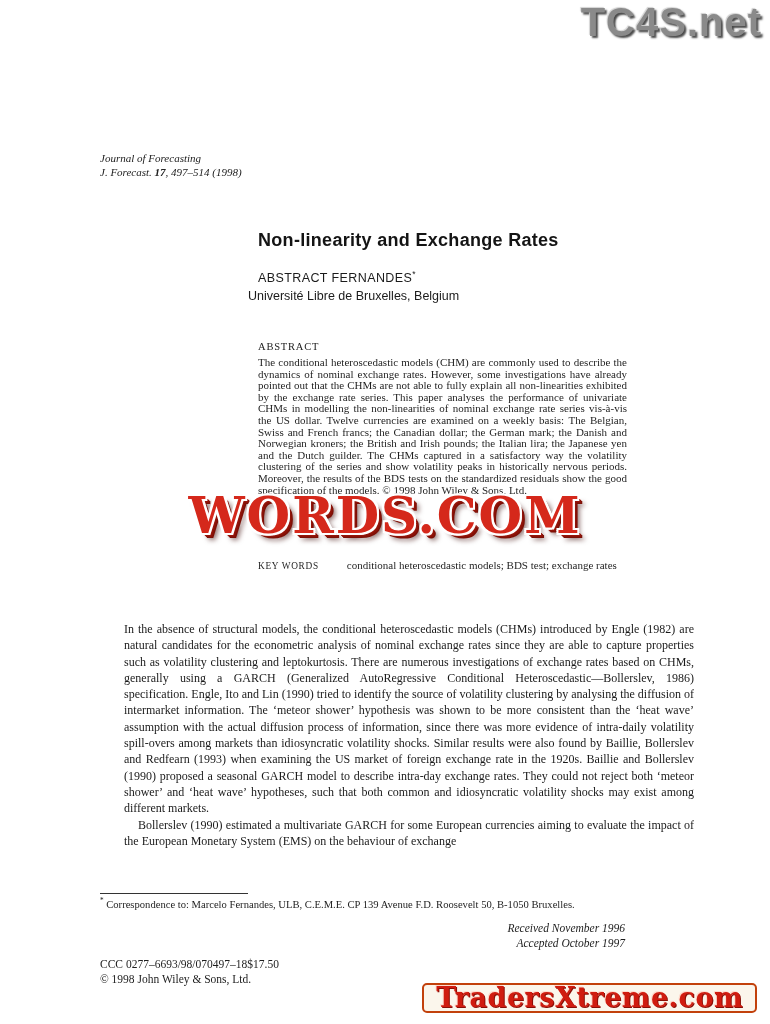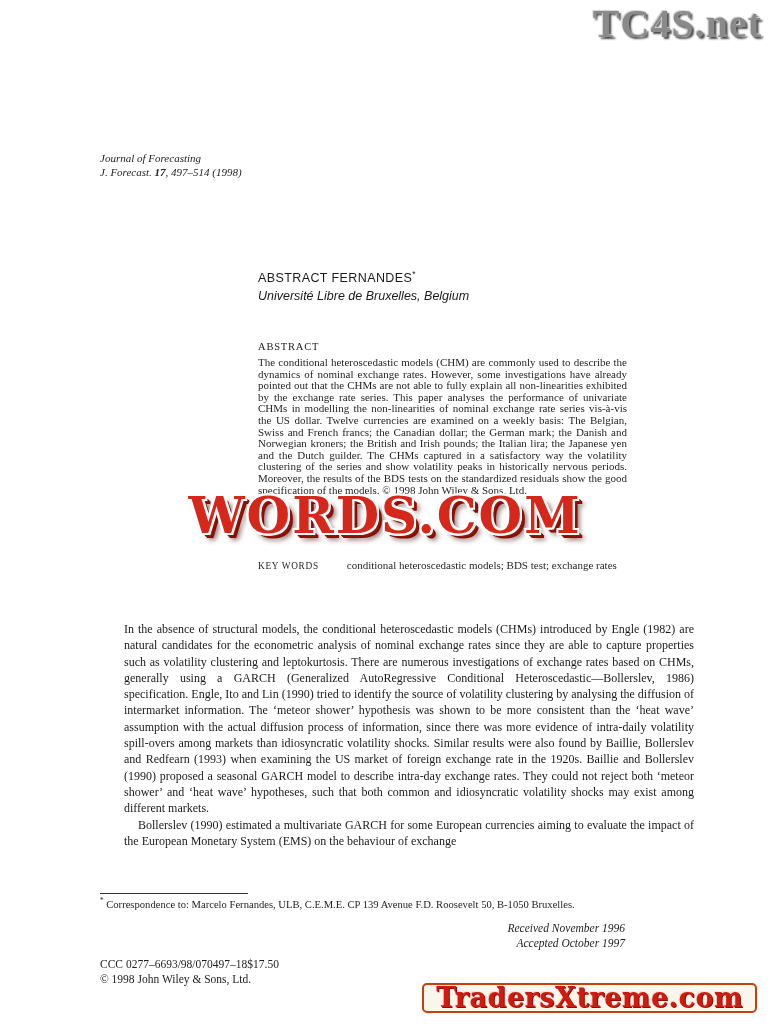--- a/index.html
+++ b/index.html
@@ -13,21 +13,21 @@
     overflow: hidden;
     margin: 0 auto;
   }
   sup { font-size: 68%; vertical-align: super; line-height: 0; }
 
   
   .wm-top {
     position: absolute;
     top: 0px;
     right: 8px;
-    font-family: Liberation Serif, serif;
+    font-family: Liberation Sans, sans-serif;
     font-weight: bold;
     font-size: 40px;
     letter-spacing: 1px;
     color: #8a8a8a;
     text-shadow: -1px -1px 1px #d2d2d2, 2px 2px 2px #4a4a4a;
   }
 
   
   .journal {
     position: absolute;
@@ -56,24 +56,23 @@
     position: absolute;
     left: 258px;
     top: 271px;
     font-family: "Liberation Sans", sans-serif;
     font-size: 12.5px;
     letter-spacing: 0.4px;
     color: #1b1b1b;
   }
   .affil {
     position: absolute;
-    left: 258px;
+    left: 248px;
     top: 289px;
     font-family: "Liberation Sans", sans-serif;
-    font-style: italic;
     font-size: 12.5px;
     color: #1b1b1b;
   }
 
   
   .abs-head {
     position: absolute;
     left: 258px;
     top: 341px;
     font-size: 10.5px;
@@ -207,20 +206,21 @@
 
 <div class="page">
 
   <div class="wm-top">TC4S.net</div>
 
   <div class="journal">
     <div>Journal of Forecasting</div>
     <div><span>J. Forecast. </span><span class="vol">17</span><span>, 497–514 (1998)</span></div>
   </div>
 
+  <h1 class="title">Non-linearity and Exchange Rates</h1>
 
   <div class="author"><span>ABSTRACT FERNANDES</span><sup>*</sup></div>
 
   <div class="affil">Université Libre de Bruxelles, Belgium</div>
 
   <div class="abs-head">ABSTRACT</div>
 
   <div class="abs-text">The conditional heteroscedastic models (CHM) are commonly used to describe the dynamics of nominal exchange rates. However, some investigations have already pointed out that the CHMs are not able to fully explain all non-linearities exhibited by the exchange rate series. This paper analyses the performance of univariate CHMs in modelling the non-linearities of nominal exchange rate series vis-à-vis the US dollar. Twelve currencies are examined on a weekly basis: The Belgian, Swiss and French francs; the Canadian dollar; the German mark; the Danish and Norwegian kroners; the British and Irish pounds; the Italian lira; the Japanese yen and the Dutch guilder. The CHMs captured in a satisfactory way the volatility clustering of the series and show volatility peaks in historically nervous periods. Moreover, the results of the BDS tests on the standardized residuals show the good specification of the models. © 1998 John Wiley &amp; Sons, Ltd.</div>
 
   <div class="keywords">

